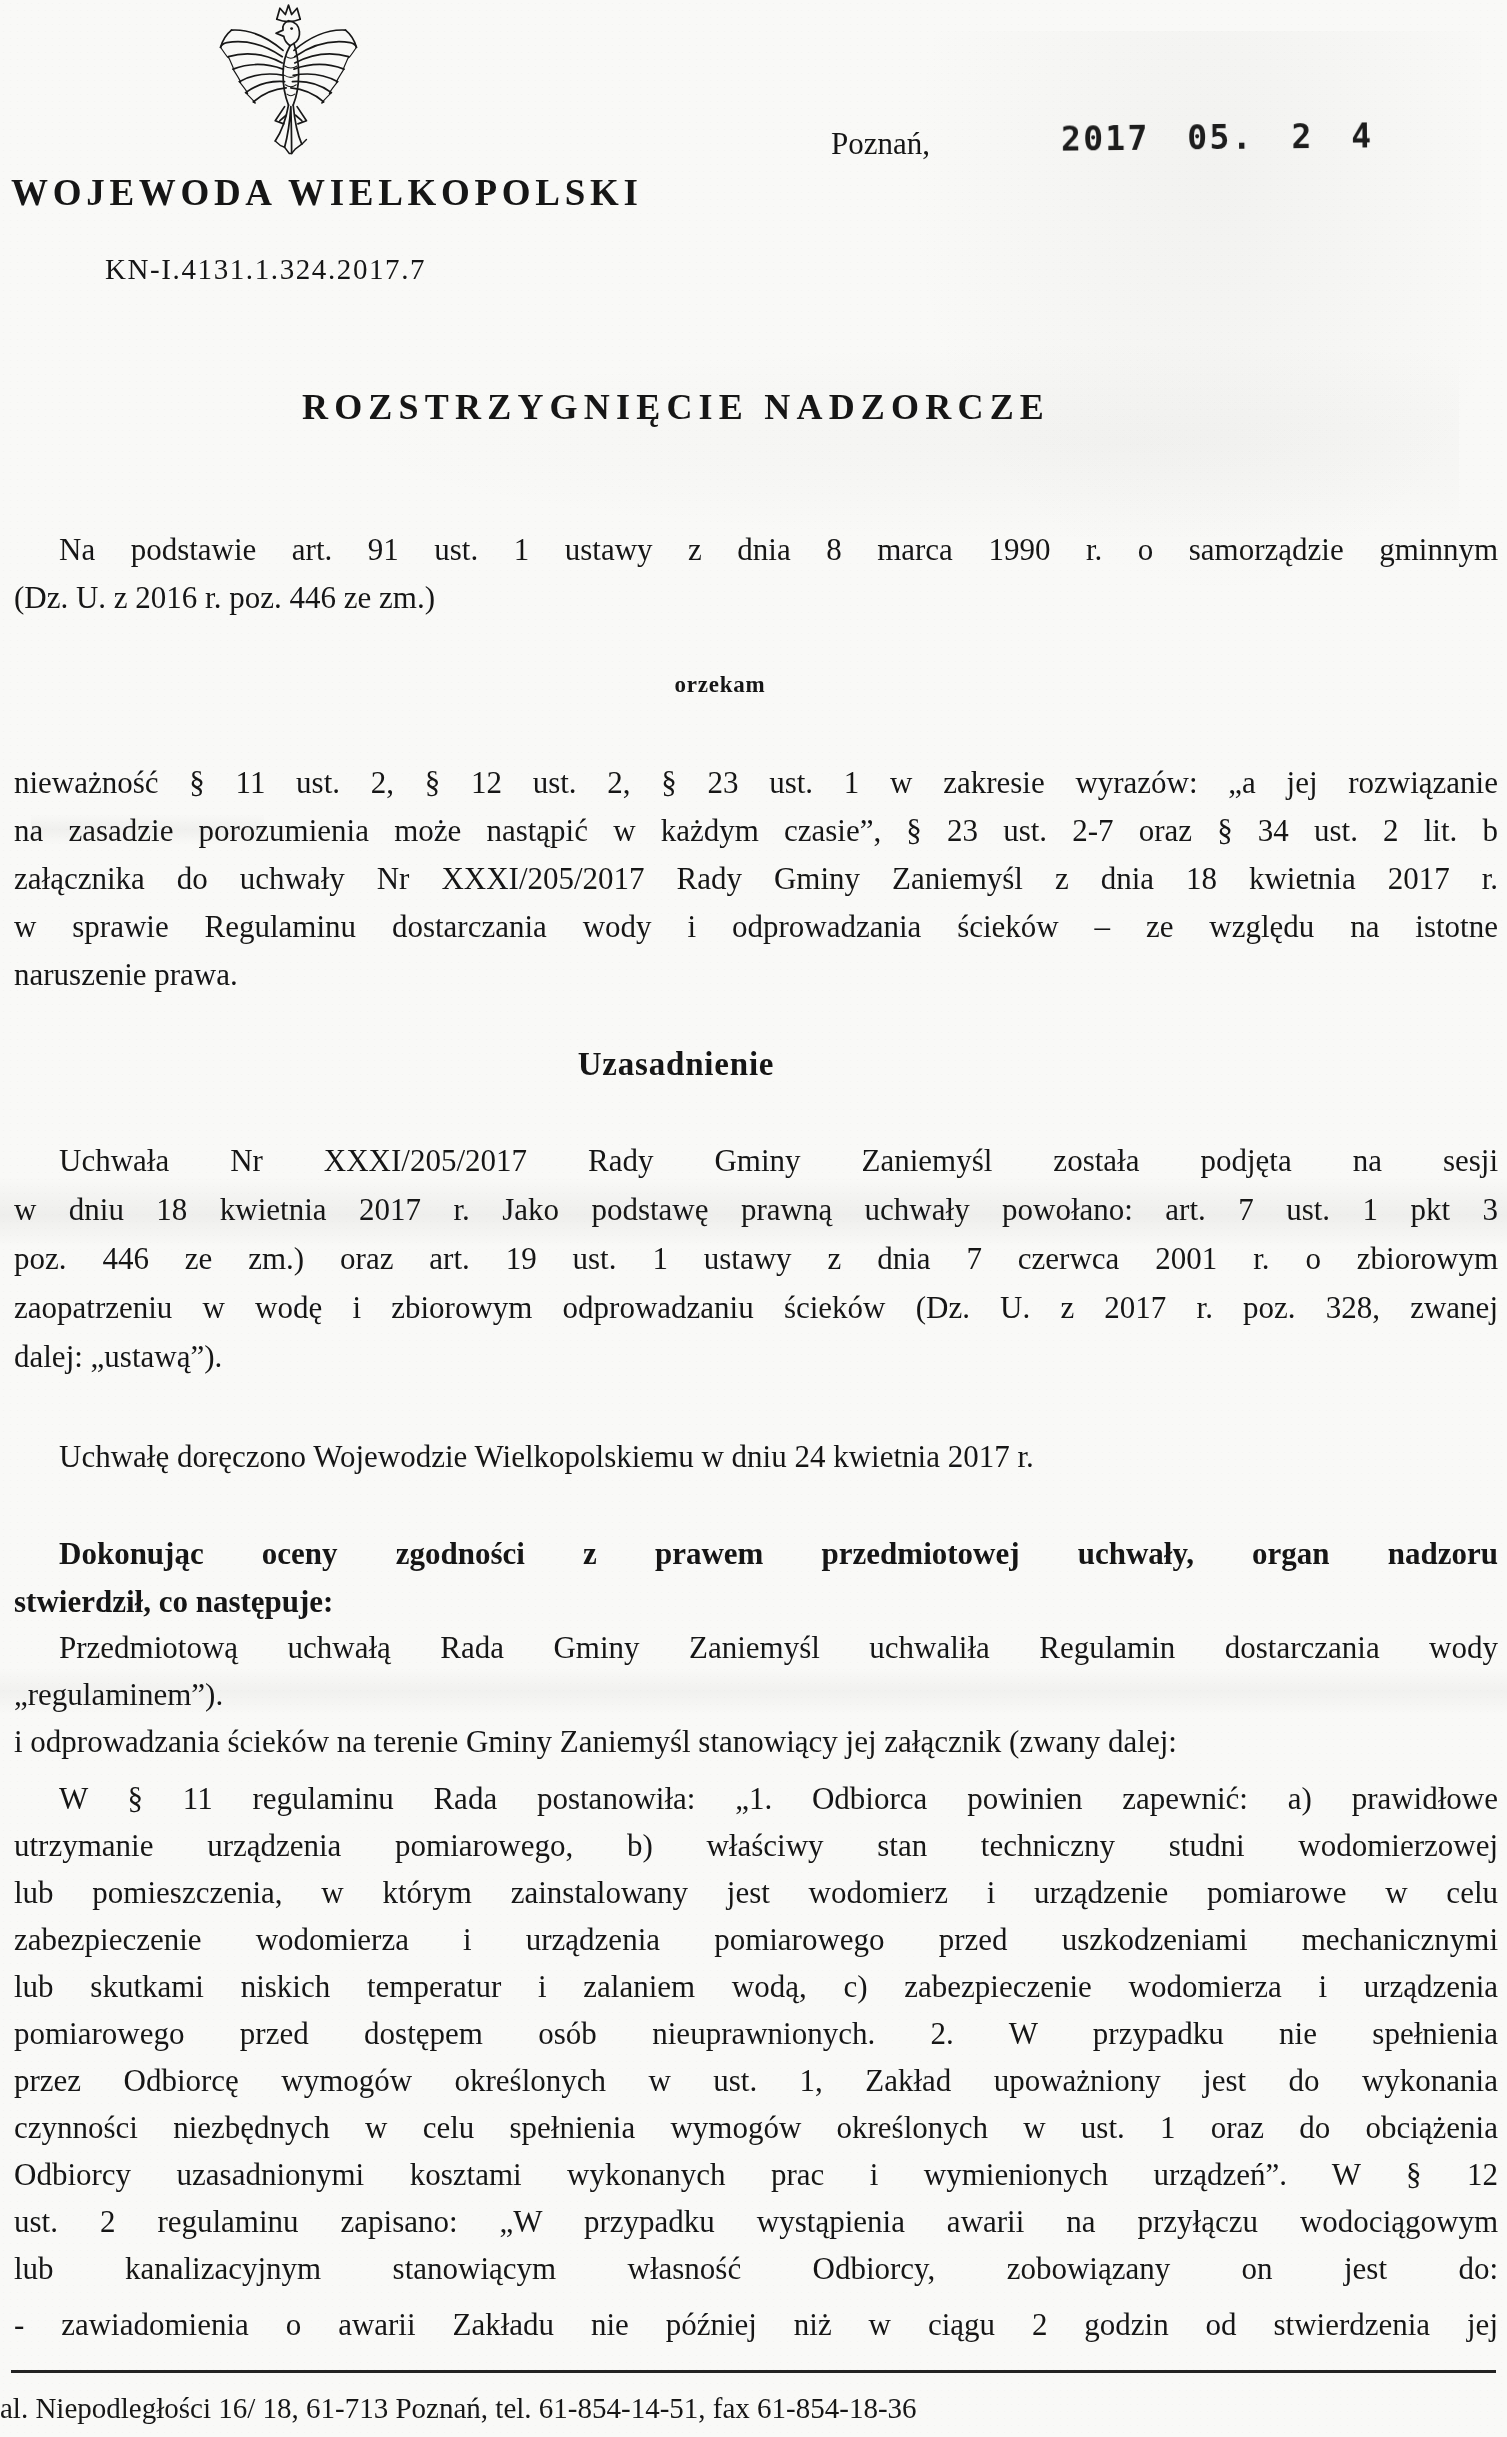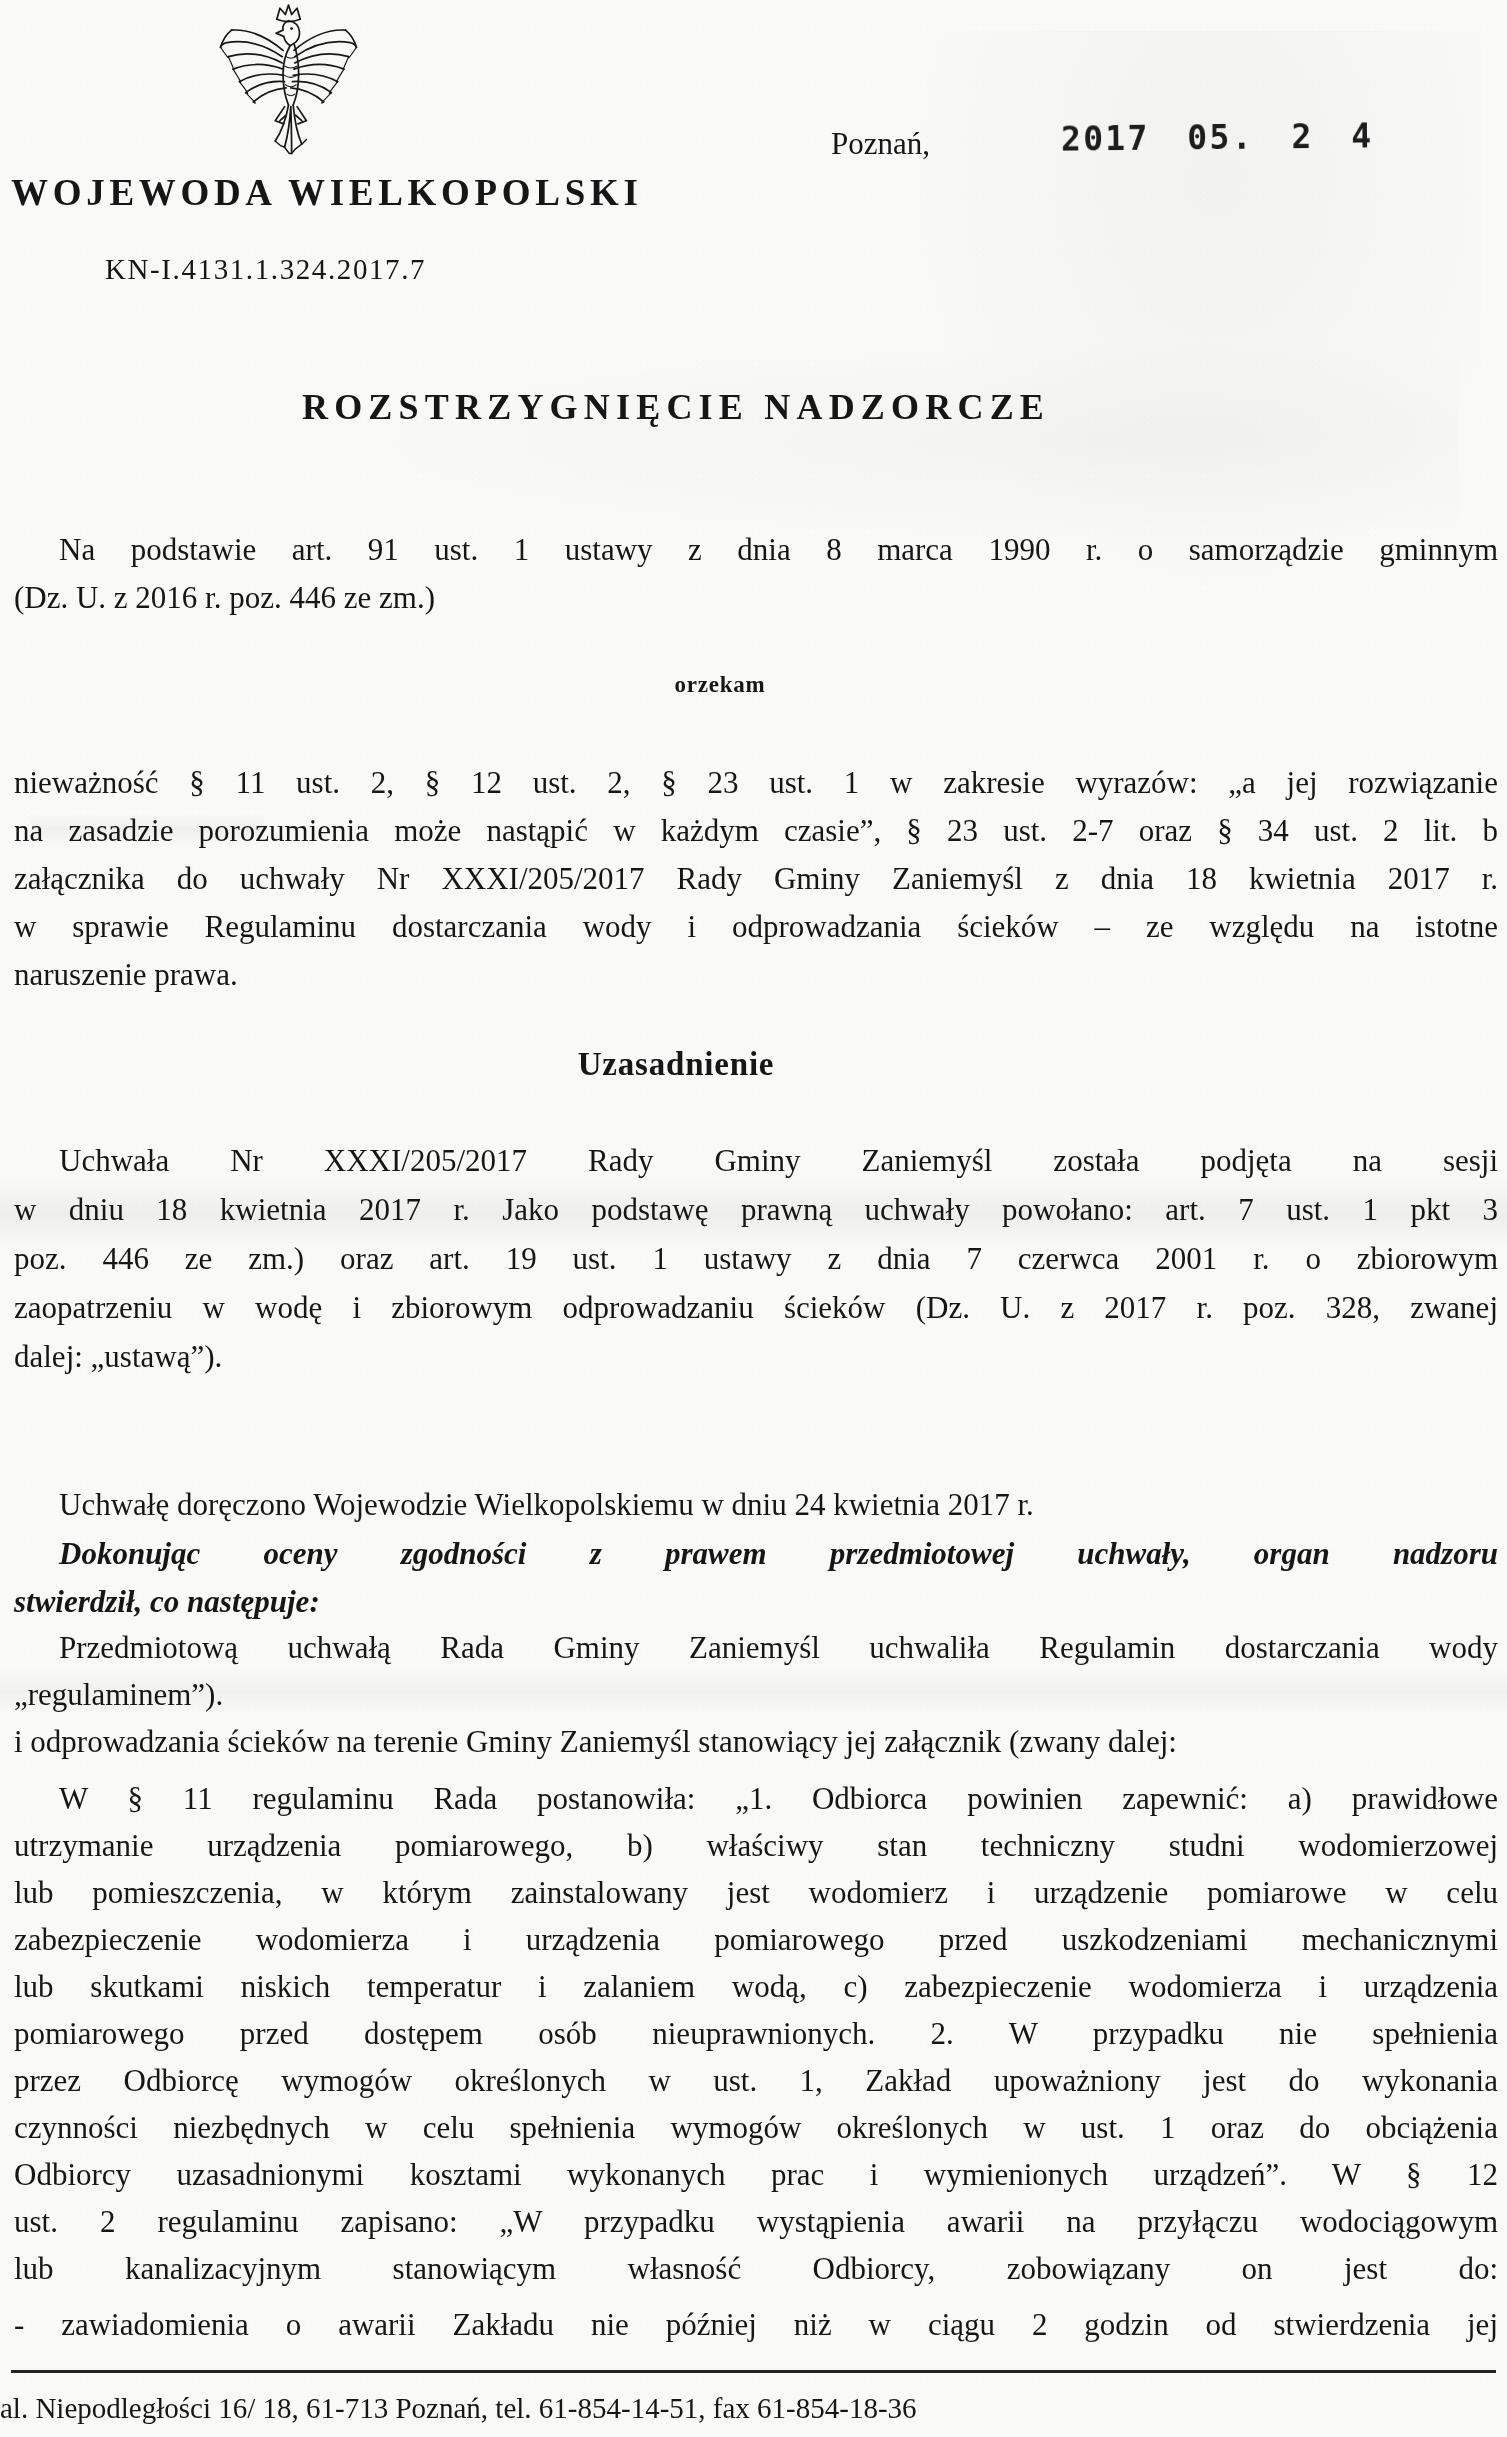--- a/index.html
+++ b/index.html
@@ -41,22 +41,22 @@
 
   .heading{position:absolute;left:0;width:1352px;text-align:center;font-weight:bold;}
   .h-title{top:386px;font-size:36px;letter-spacing:6.2px;}
   .h-orzekam{top:672px;font-size:23px;letter-spacing:0.8px;margin-left:44px;}
   .h-uzasadnienie{top:1046px;font-size:33px;letter-spacing:0.8px;}
 
   .para{position:absolute;left:14px;width:1484px;font-size:31px;}
   .ln{text-align:justify;text-align-last:justify;}
   .para.lastleft .ln:last-child{text-align-last:left;}
   .para.indent .ln:first-child{text-indent:45px;}
-  .plain{text-align:left;text-align-last:left;margin-top:48px;}
-  .bold{font-weight:bold;font-style:italic;}
+  .plain{text-align:left;text-align-last:left;}
+  .bold{font-weight:bold;}
   .lh60 .ln{line-height:47px;} .lh61 .ln{line-height:47px;}
   .lh62 .ln{line-height:48px;} .lh63 .ln{line-height:49px;}
 
   .p-legal{top:526px;}
   .p-ruling{top:759px;}
   .p-just1{top:1136px;}
   .p-delivery{top:1433px;}
   .p-assess{top:1530px;}
   .p-subject{top:1624px;}
   .p-par11{top:1775px;}

